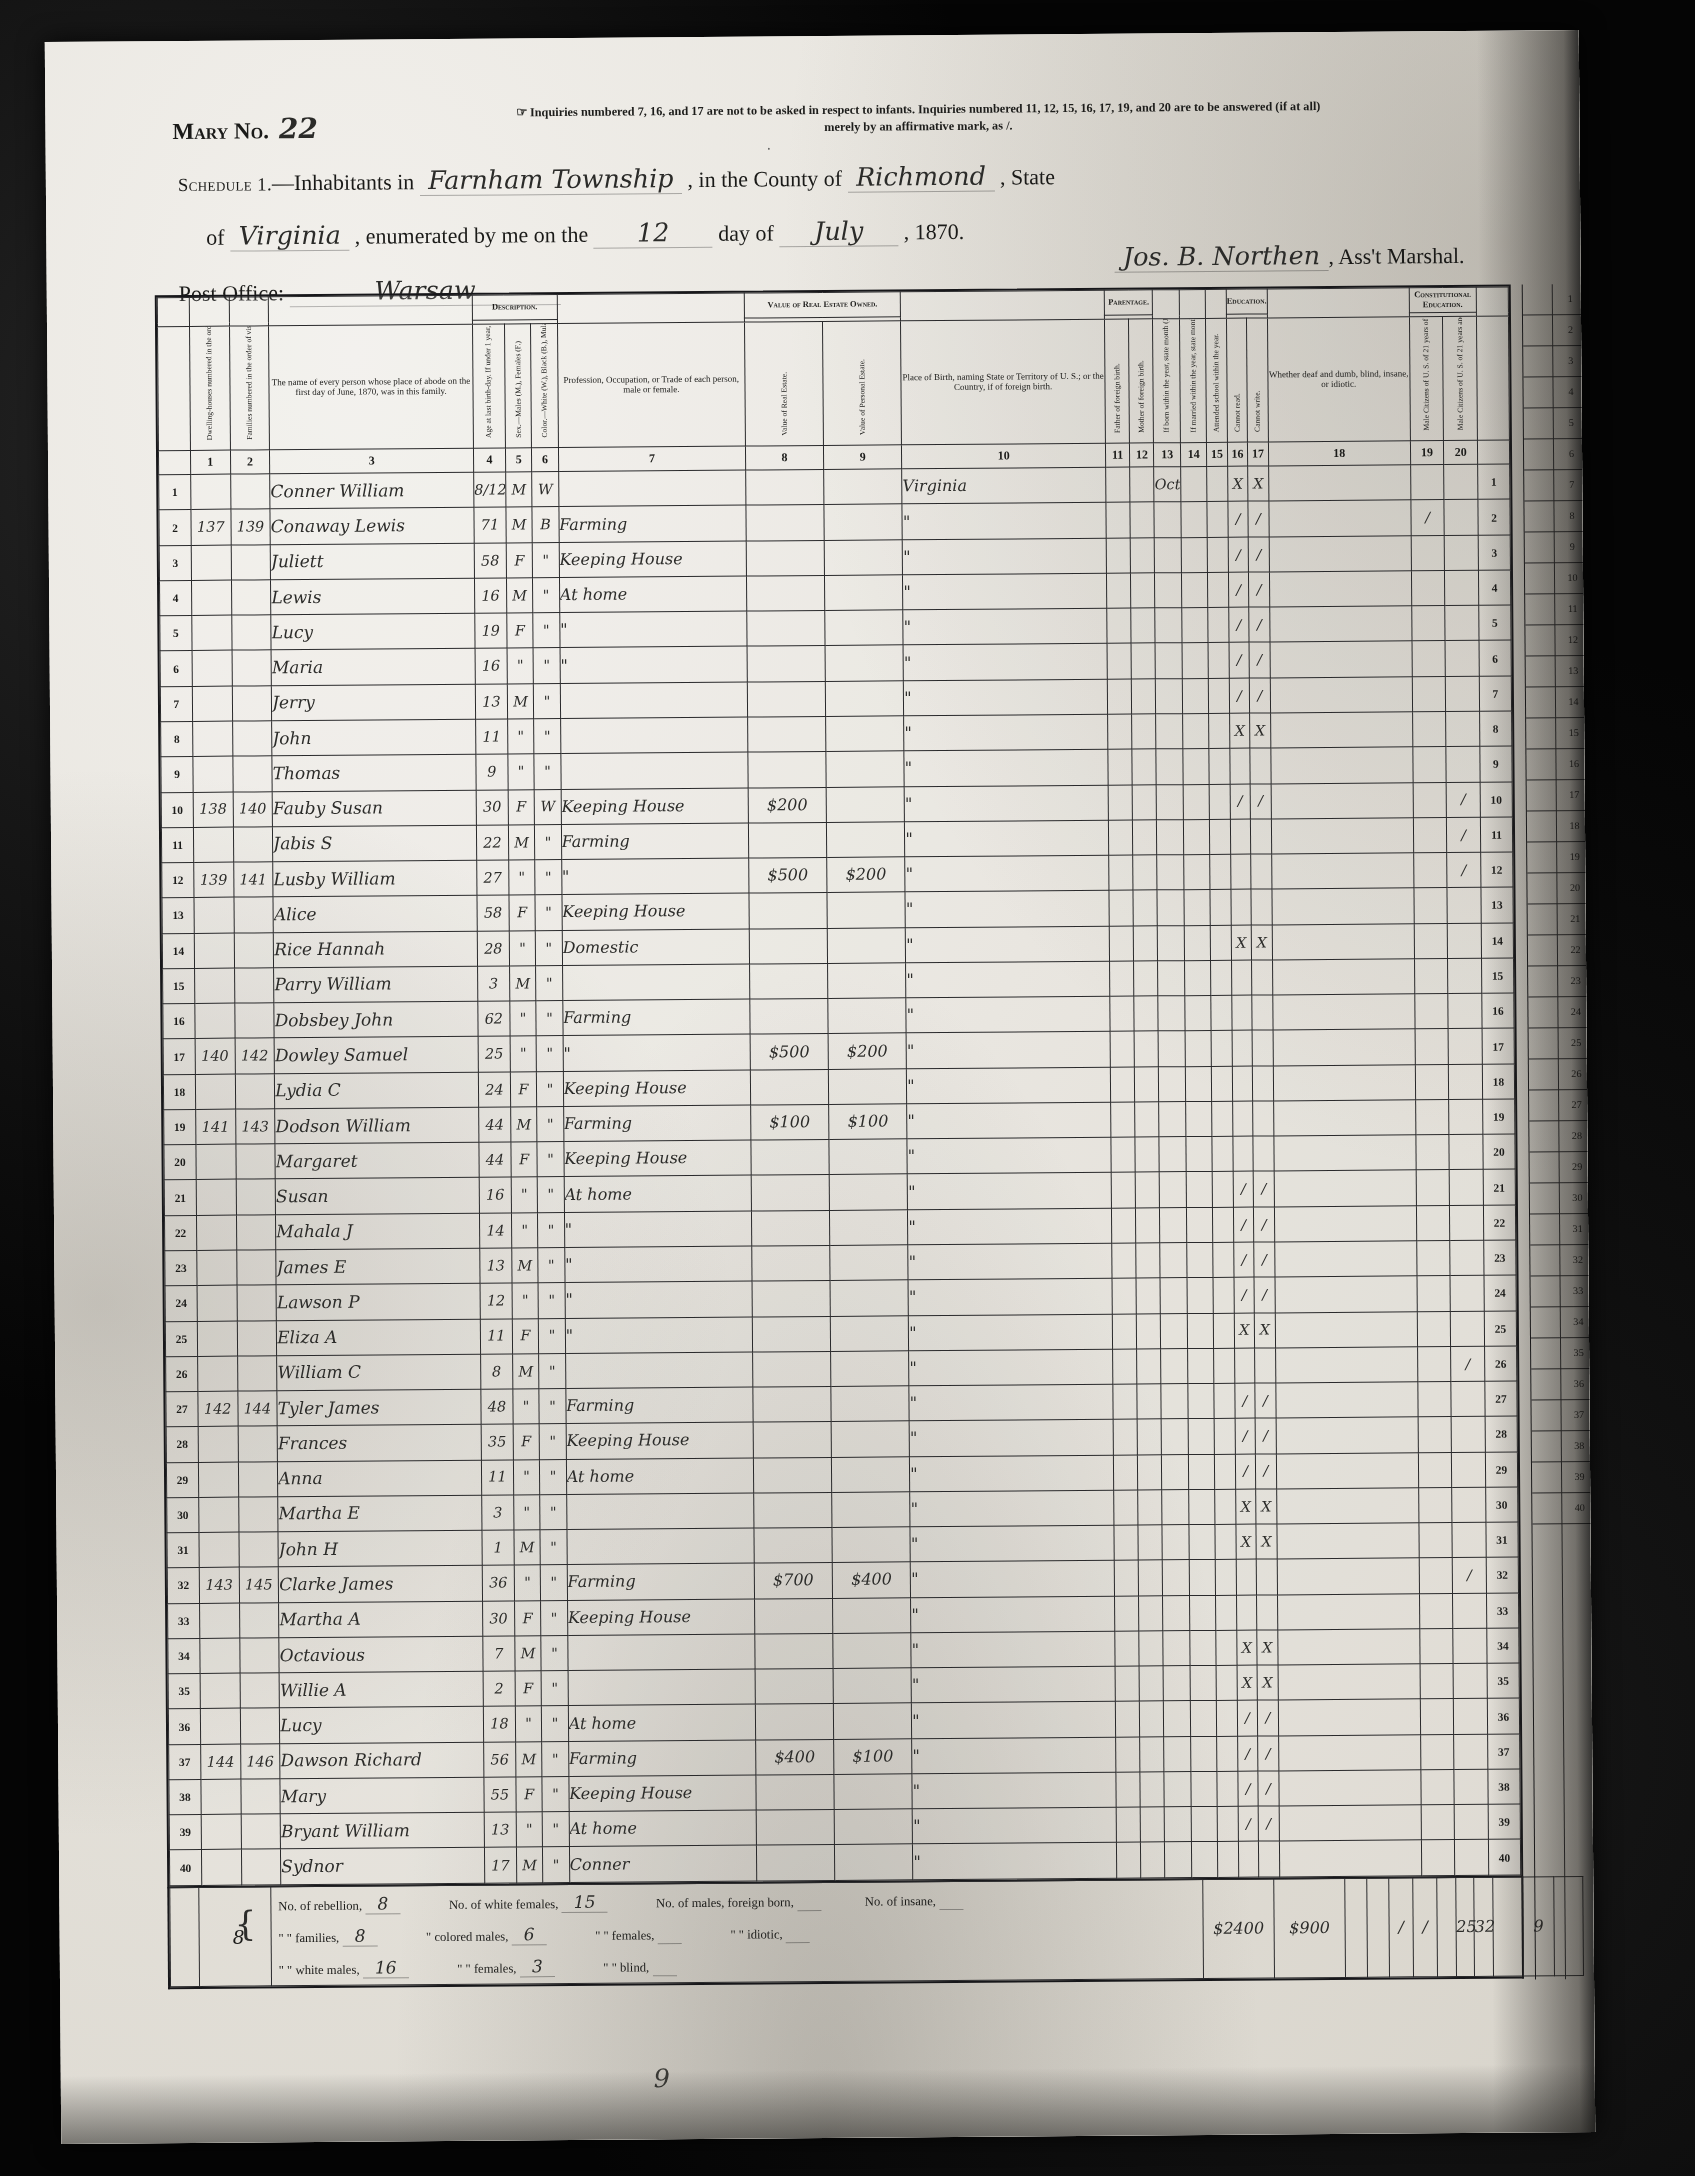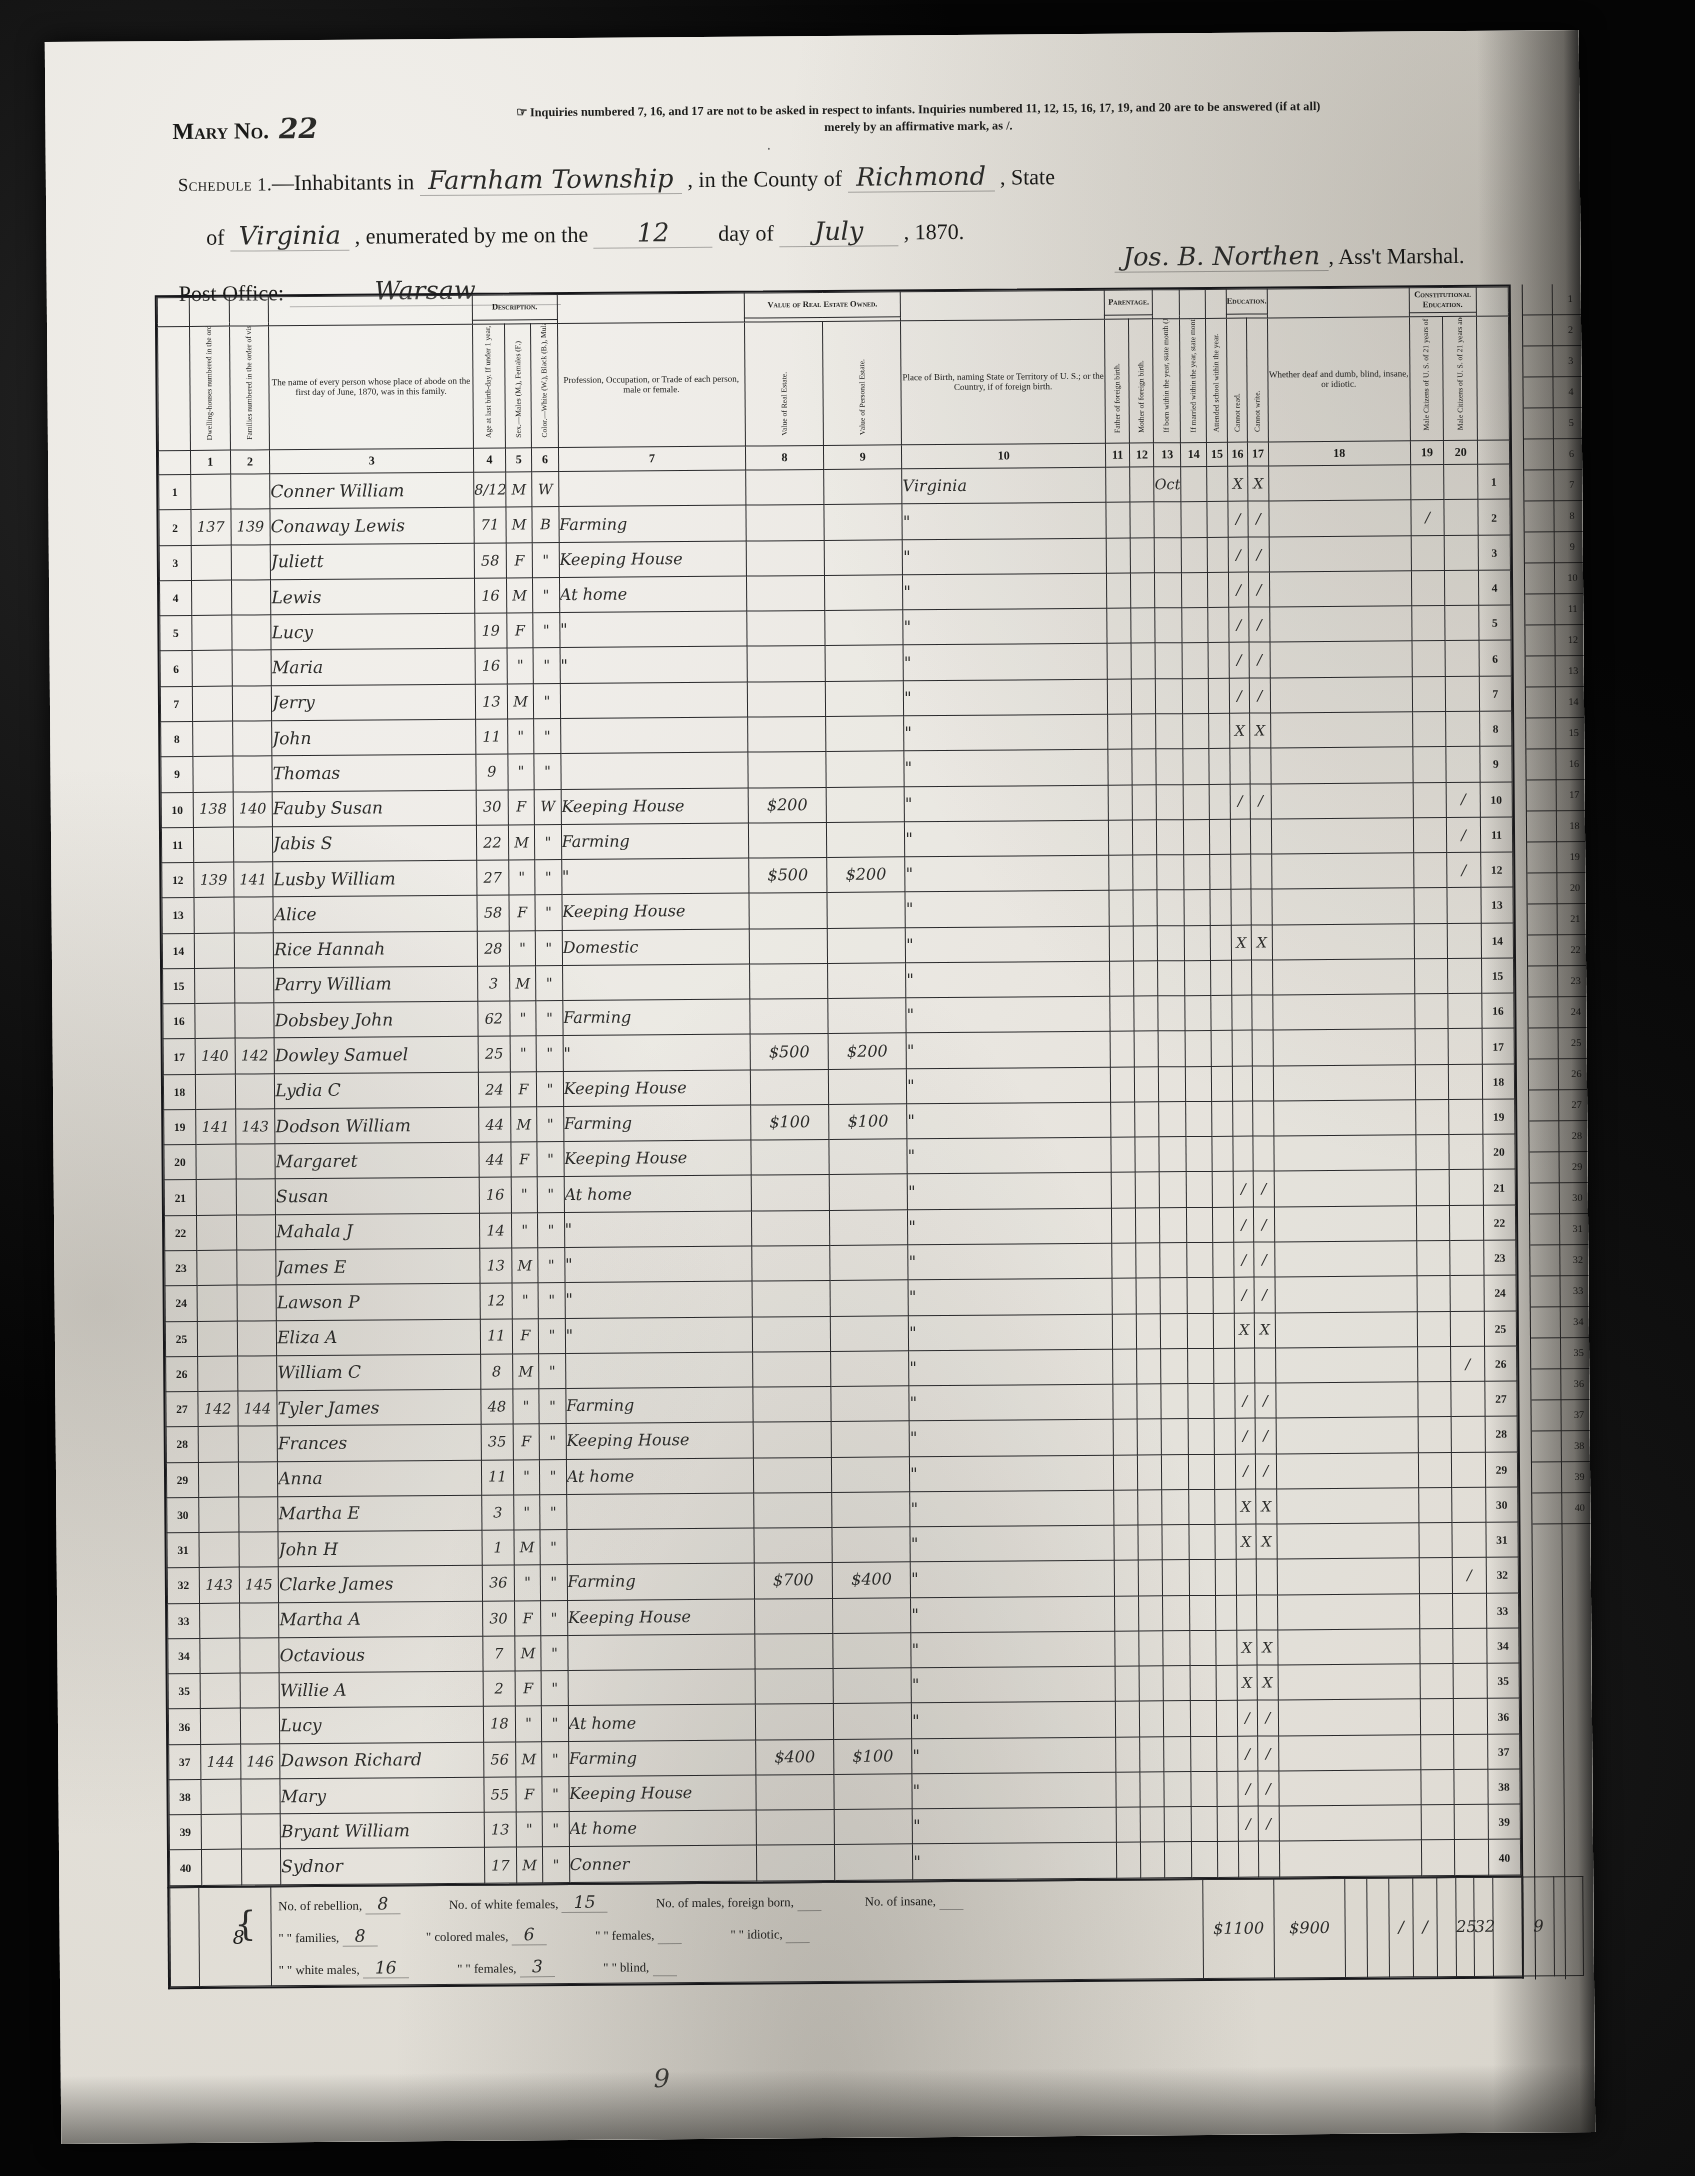--- a/index.html
+++ b/index.html
@@ -1524,21 +1524,21 @@
               <span style="margin-left:42px">"  colored males,</span><span class="u">6</span>
               <span style="margin-left:42px">"  " females,</span><span class="u"></span>
               <span style="margin-left:42px">"  " idiotic,</span><span class="u"></span>
             </div>
             <div class="fsum fsum-line">
               <span>"  " white males,</span><span class="u">16</span>
               <span style="margin-left:42px">"  " females,</span><span class="u">3</span>
               <span style="margin-left:42px">"  " blind,</span><span class="u"></span>
             </div>
           </td>
-          <td class="cell-hand c-center">$1100</td>
+          <td class="cell-hand c-center">$2400</td>
           <td class="cell-hand c-center">$900</td>
           <td></td>
           <td></td>
           <td class="cell-hand c-center">/</td>
           <td class="cell-hand c-center">/</td>
           <td></td>
           <td class="cell-hand c-center">25</td>
           <td class="cell-hand c-center">32</td>
           <td></td>
           <td class="cell-hand c-center">9</td>

